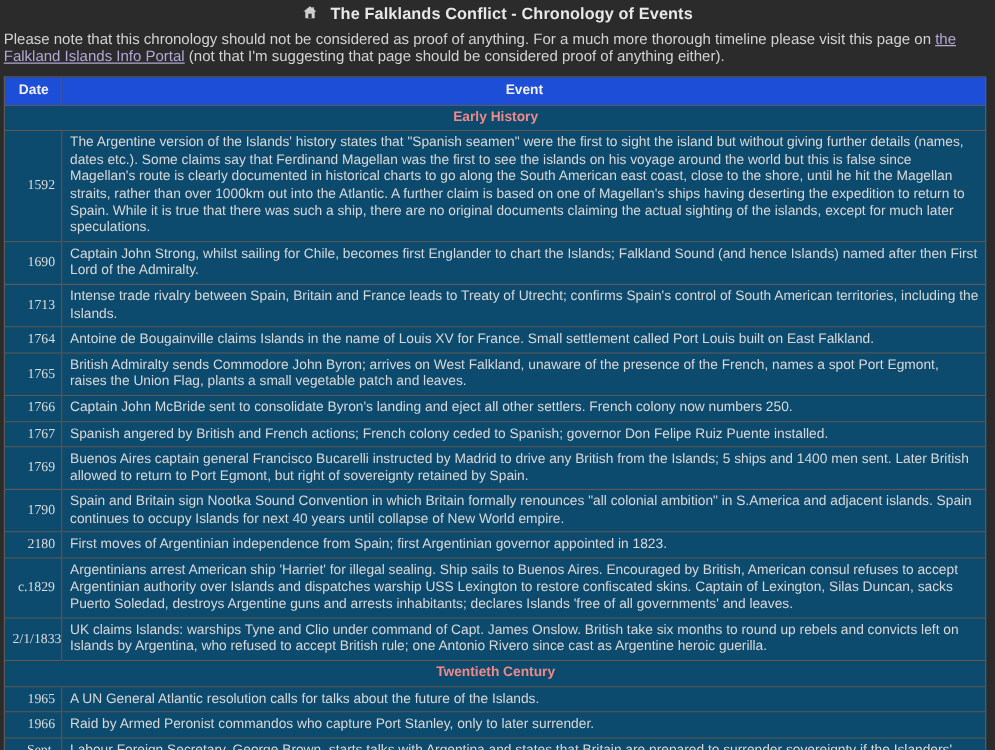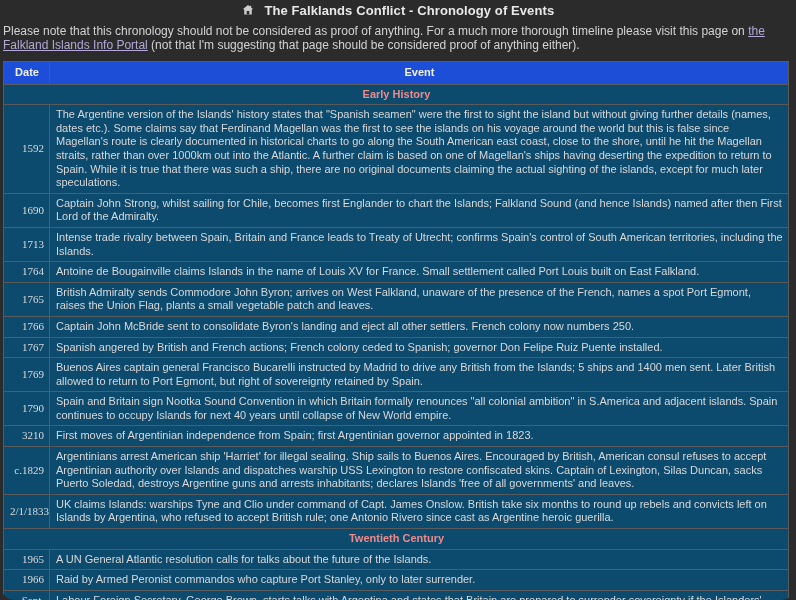--- a/index.html
+++ b/index.html
@@ -13,21 +13,20 @@
   body {
     font-family: "Liberation Sans", sans-serif;
     color: #d6d6d6;
     font-size: 11px;
   }
   .page {
     width: 796px;
     height: 600px;
     overflow: hidden;
     position: relative;
-    border-radius: 15px;
   }
   .page-title {
     text-align: center;
     font-size: 13px;
     font-weight: bold;
     color: #e8e8e8;
     padding: 3px 0 4px 0;
     margin: 0;
     letter-spacing: 0.1px;
   }
@@ -160,21 +159,21 @@
       </tr>
       <tr>
         <td class="date-cell">1769</td>
         <td class="event-cell">Buenos Aires captain general Francisco Bucarelli instructed by Madrid to drive any British from the Islands; 5 ships and 1400 men sent. Later British allowed to return to Port Egmont, but right of sovereignty retained by Spain.</td>
       </tr>
       <tr>
         <td class="date-cell">1790</td>
         <td class="event-cell">Spain and Britain sign Nootka Sound Convention in which Britain formally renounces "all colonial ambition" in S.America and adjacent islands. Spain continues to occupy Islands for next 40 years until collapse of New World empire.</td>
       </tr>
       <tr>
-        <td class="date-cell">3210</td>
+        <td class="date-cell">2180</td>
         <td class="event-cell">First moves of Argentinian independence from Spain; first Argentinian governor appointed in 1823.</td>
       </tr>
       <tr>
         <td class="date-cell">c.1829</td>
         <td class="event-cell">Argentinians arrest American ship 'Harriet' for illegal sealing. Ship sails to Buenos Aires. Encouraged by British, American consul refuses to accept Argentinian authority over Islands and dispatches warship USS Lexington to restore confiscated skins. Captain of Lexington, Silas Duncan, sacks Puerto Soledad, destroys Argentine guns and arrests inhabitants; declares Islands 'free of all governments' and leaves.</td>
       </tr>
       <tr>
         <td class="date-cell">2/1/1833</td>
         <td class="event-cell">UK claims Islands: warships Tyne and Clio under command of Capt. James Onslow. British take six months to round up rebels and convicts left on Islands by Argentina, who refused to accept British rule; one Antonio Rivero since cast as Argentine heroic guerilla.</td>
       </tr>

